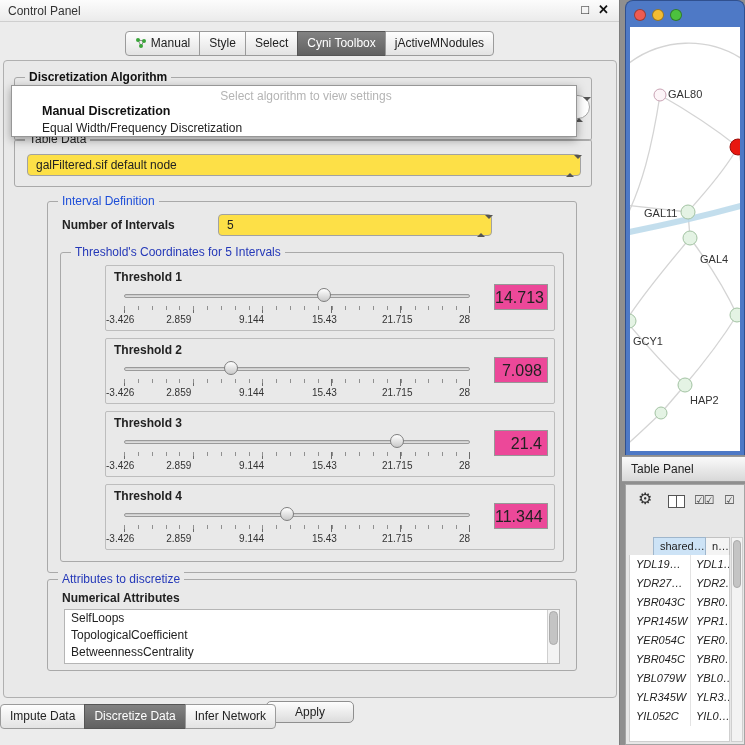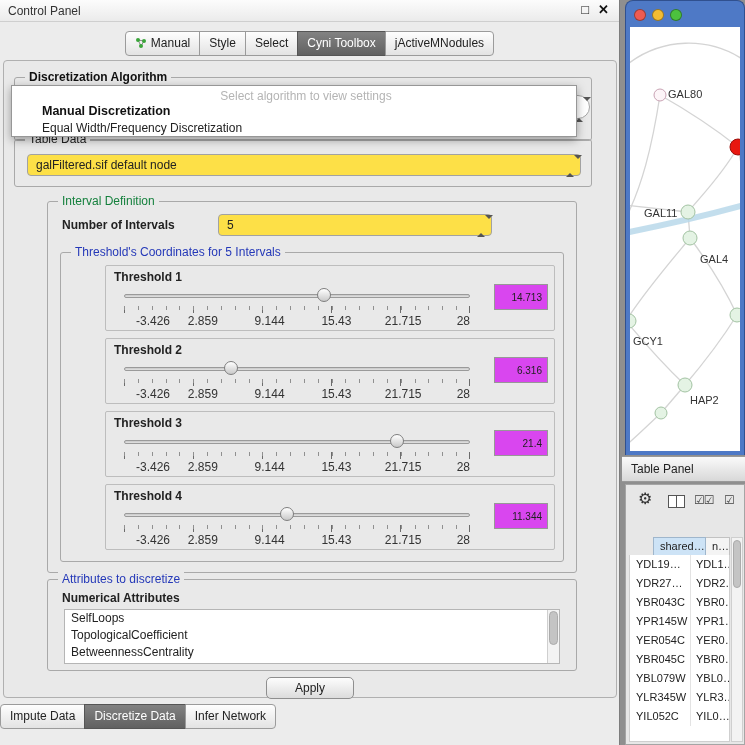--- a/index.html
+++ b/index.html
@@ -16,21 +16,21 @@
   .tabs { position:absolute; top:31px; left:0; right:0; display:flex; justify-content:center; }
   .tab { font-size:12px; padding:4px 9px 5px; background:linear-gradient(#fefefe,#e3e3e3); border:1px solid #9b9b9b; margin-left:-1px; color:#222; display:flex; align-items:center; gap:4px; white-space:nowrap; }
   .tab:first-child { border-radius:4px 0 0 4px; margin-left:0; }
   .tab:last-child { border-radius:0 4px 4px 0; }
   .tab.selected { background:linear-gradient(#828282,#616161); color:#fff; border-color:#555; }
 
   .content { position:absolute; left:3px; top:60px; width:614px; height:638px; background:#e9e9e9; border:1px solid #b0b0b0; border-radius:4px; }
 
   .group { position:absolute; border:1px solid #a9a9a9; border-radius:3px; }
   .legend { position:absolute; top:-8px; left:10px; background:#e9e9e9; padding:0 4px; font-size:12px; white-space:nowrap; }
-  .legend.green { color:#15803d; }
+  .legend.green { color:#1d4ed8; }
   .legend.blue { color:#2438b8; }
   .legend.bold { font-weight:bold; color:#111; }
 
   
   #grp-algorithm { left:10px; top:16px; right:24px; height:64px; }
   #algo-combo { position:absolute; left:18px; right:26px; top:34px; height:24px; background:#fff; border:1px solid #a5a5a5; border-radius:12px; z-index:5; }
   #algo-popup { position:absolute; left:7px; top:24px; width:566px; height:52px; background:#fff; border:1px solid #979797; box-shadow:0 3px 9px rgba(0,0,0,.35); z-index:20;padding-left:24px; }
   .popup-placeholder { text-align:center; color:#b4b4b4; font-size:12px; margin-top:3px; }
   .popup-opt1 { font-weight:bold; font-size:12.5px; color:#111; margin:1px 0 0 6px; }
   .popup-opt2 { font-size:12px; margin:3px 0 0 6px; }
@@ -47,44 +47,44 @@
   #tabledata-combo { position:absolute; left:12px; right:10px; top:14px; height:22px; }
 
   
   #grp-interval { left:43px; top:140px; width:530px; height:372px; }
   .count-label { position:absolute; left:14px; top:16px; font-size:12px; font-weight:bold; }
   #count-combo { position:absolute; left:170px; top:12px; width:274px; height:22px; }
   #grp-thresholds { position:absolute; left:12px; right:12px; top:50px; height:310px; border:1px solid #a9a9a9; border-radius:3px; }
   #thr-stack { position:absolute; left:8px; right:8px; top:12px; bottom:8px; display:flex; flex-direction:column; gap:7px; }
   .thr-box { position:relative; height:66px; border:1px solid #bdbdbd; border-radius:2px;margin-left:36px; }
   .thr-label { position:absolute; left:8px; top:4px; font-size:12px; font-weight:bold; }
-  .thr-value { position:absolute; right:6px; top:18px; width:54px; height:26px; line-height:26px; background:#d946ef; border:1px solid #979797; font-size:10px; text-align:right; padding-right:5px; }
+  .thr-value { position:absolute; right:6px; top:18px; width:54px; height:26px; line-height:26px; background:#ec4899; border:1px solid #979797; font-size:16px; text-align:right; padding-right:5px; }
   .slider { position:absolute; left:18px; right:84px; top:22px; height:16px; }
   .track { position:absolute; left:0; right:0; top:6px; height:4px; background:linear-gradient(#c7c7c7,#e3e3e3); border:1px solid #9a9a9a; border-radius:3px; }
   .thumb { position:absolute; top:0; width:14px; height:14px; border-radius:50%; background:linear-gradient(#ffffff,#c9c9c9); border:1px solid #7f7f7f; transform:translateX(-50%); }
   .ticks-minor { position:absolute; left:18px; right:84px; top:40px; height:4px; background:repeating-linear-gradient(to right,#909090 0 1px,transparent 1px 4%); }
   .ticks-major { position:absolute; left:18px; right:84px; top:40px; height:7px; background:repeating-linear-gradient(to right,#6c6c6c 0 1px,transparent 1px 20%); border-right:1px solid #6c6c6c; }
-  .scale { position:absolute; left:30px; right:84px; top:48px; height:12px; font-size:12px; color:#333; }
+  .scale { position:absolute; left:0; right:84px; top:48px; height:12px; font-size:10px; color:#333; }
   .scale span { position:absolute; transform:translateX(-50%); white-space:nowrap; }
   .scale span:nth-child(1){ left:0; transform:none; }
   .scale span:nth-child(2){ left:20%; }
   .scale span:nth-child(3){ left:40%; }
   .scale span:nth-child(4){ left:60%; }
   .scale span:nth-child(5){ left:80%; }
   .scale span:nth-child(6){ left:100%; transform:translateX(-100%); }
 
   
   #grp-attrs { left:43px; top:518px; width:530px; height:92px; }
   .attrs-title { position:absolute; left:14px; top:11px; font-size:12px; font-weight:bold; }
   .attr-list { position:absolute; left:16px; right:16px; top:29px; height:55px; background:#fff; border:1px solid #b5b5b5; overflow:hidden; }
   .attr-item { font-size:12px; line-height:17px; padding-left:6px; white-space:nowrap; }
   .attr-scroll { position:absolute; right:0; top:0; bottom:0; width:12px; background:#f3f3f3; border-left:1px solid #cfcfcf; }
   .attr-scroll .sthumb { position:absolute; left:1px; right:1px; top:1px; height:34px; background:#c4c4c4; border-radius:5px; border:1px solid #ababab; }
 
-  #apply-btn { position:absolute; left:50%; transform:translateX(-50%); top:616px; width:88px; height:22px; background:linear-gradient(#fdfdfd,#dcdcdc); border:1px solid #8f8f8f; border-radius:5px; font-size:12px; text-align:center; line-height:20px; }
+  #apply-btn { position:absolute; left:50%; transform:translateX(-50%); top:640px; width:88px; height:22px; background:linear-gradient(#fdfdfd,#dcdcdc); border:1px solid #8f8f8f; border-radius:5px; font-size:12px; text-align:center; line-height:20px; }
 
   #bottom-tabs { position:absolute; left:0; right:0; top:704px; display:flex; justify-content:flex-start; }
 
   
   #net-window { position:absolute; left:625px; top:0; width:120px; height:455px; background:#4e79c6; border:1px solid #30508f; border-bottom:none; border-radius:8px 8px 0 0; }
   .lights { position:absolute; left:8px; top:8px; display:flex; gap:6px; }
   .light { width:12px; height:12px; border-radius:50%; border:1px solid rgba(0,0,0,.35); }
   .light.red { background:#ee5b52; } .light.yellow { background:#f3bc32; } .light.green { background:#4cc13e; }
   #net-canvas { position:absolute; left:4px; right:4px; top:26px; bottom:4px; background:#fff; overflow:hidden; }
   #net-canvas svg text { font-family:"Liberation Sans",sans-serif; font-size:11px; fill:#333; }
@@ -92,21 +92,21 @@
   #table-header-bar { position:absolute; left:622px; top:456px; width:148px; height:26px; background:linear-gradient(#fafafa,#d8d8d8); border-top:1px solid #999; border-bottom:1px solid #999; font-size:12px; color:#222; line-height:24px; padding-left:9px; }
 
   #table-area { position:absolute; left:625px; top:484px; width:120px; height:261px; background:#e7e7e7; border:1px solid #a5a5a5; }
   .gear { position:absolute; left:12px; top:6px; font-size:16px; color:#333; line-height:16px; }
   .cols-icon { position:absolute; left:42px; top:10px; width:17px; height:13px; border:1px solid #555; background:linear-gradient(to right,#fff 0 7px,#555 7px 8px,#fff 8px); }
   .checks1 { position:absolute; left:68px; top:8px; font-size:12px; color:#444; letter-spacing:-1px; }
   .checks2 { position:absolute; left:98px; top:8px; font-size:12px; color:#444; }
   .thead { position:absolute; top:52px; left:3px; right:14px; height:20px; display:flex;padding-left:24px; }
   .th1 { width:60px; background:#cde3f6; border:1px solid #9fb6cc; font-size:11px; padding:2px 0 0 6px; }
   .th2 { flex:1; background:#f4f4f4; border:1px solid #c2c2c2; border-left:none; font-size:11px; padding:2px 0 0 6px; }
-  .tbody { position:absolute; top:70px; left:3px; right:14px; bottom:2px; background:#fff; border:1px solid #cfcfcf; border-top:none; overflow:hidden; }
+  .tbody { position:absolute; top:70px; left:3px; right:14px; bottom:2px; background:#fff; border:1px solid #cfcfcf; border-top:none; overflow:hidden;font-style:italic; }
   .trow { height:19px; display:flex; }
   .td1 { width:60px; padding-left:6px; font-size:11px; line-height:19px; white-space:nowrap; overflow:hidden; }
   .td2 { flex:1; padding-left:5px; font-size:11px; line-height:19px; border-left:1px solid #e3e3e3; white-space:nowrap; overflow:hidden; }
   .vscroll { position:absolute; right:1px; top:52px; bottom:2px; width:12px; background:#f3f3f3; border:1px solid #cfcfcf; }
   .vscroll .sthumb { position:absolute; left:1px; right:1px; top:2px; height:48px; background:#c4c4c4; border-radius:5px; border:1px solid #ababab; }
 </style>
 </head>
 <body>
 
 <div id="left-window">
@@ -193,21 +193,21 @@
                 <span>2.859</span>
                 <span>9.144</span>
                 <span>15.43</span>
                 <span>21.715</span>
                 <span>28</span>
             </div>
           </div>
 
           <div class="thr-box">
             <div class="thr-label">Threshold 2</div>
-            <div class="thr-value">6.316</div>
+            <div class="thr-value">7.098</div>
             <div class="slider">
               <div class="track"></div>
               <div class="thumb" style="left: 31%;"></div>
             </div>
             <div class="ticks-major"></div>
             <div class="ticks-minor"></div>
             <div class="scale">
               <span>-3.426</span>
                 <span>2.859</span>
                 <span>9.144</span>

